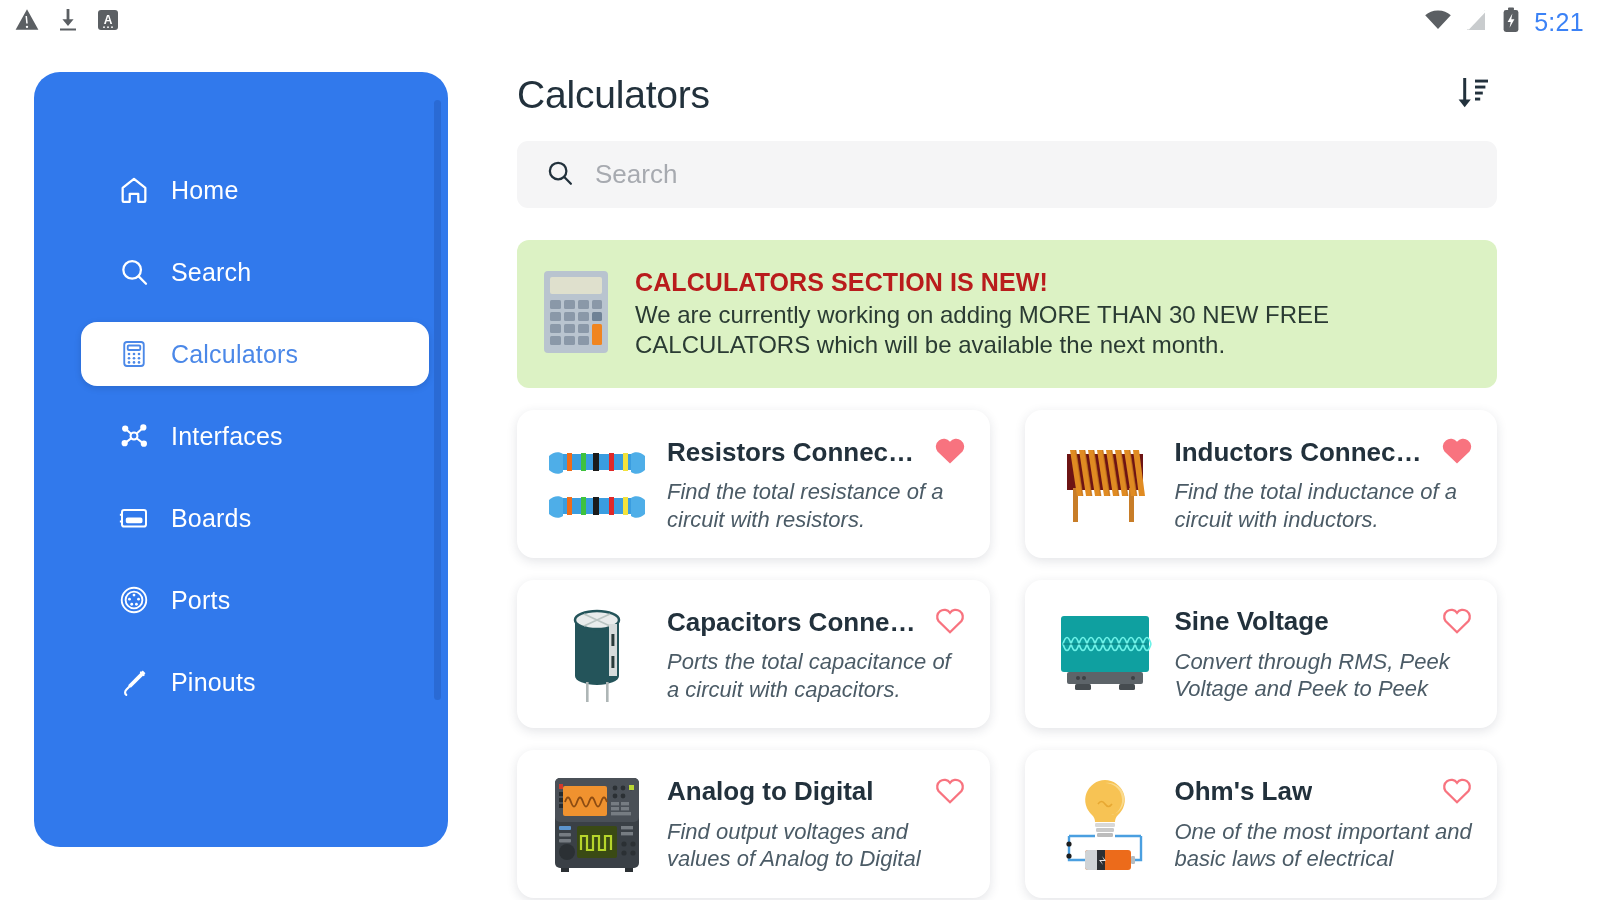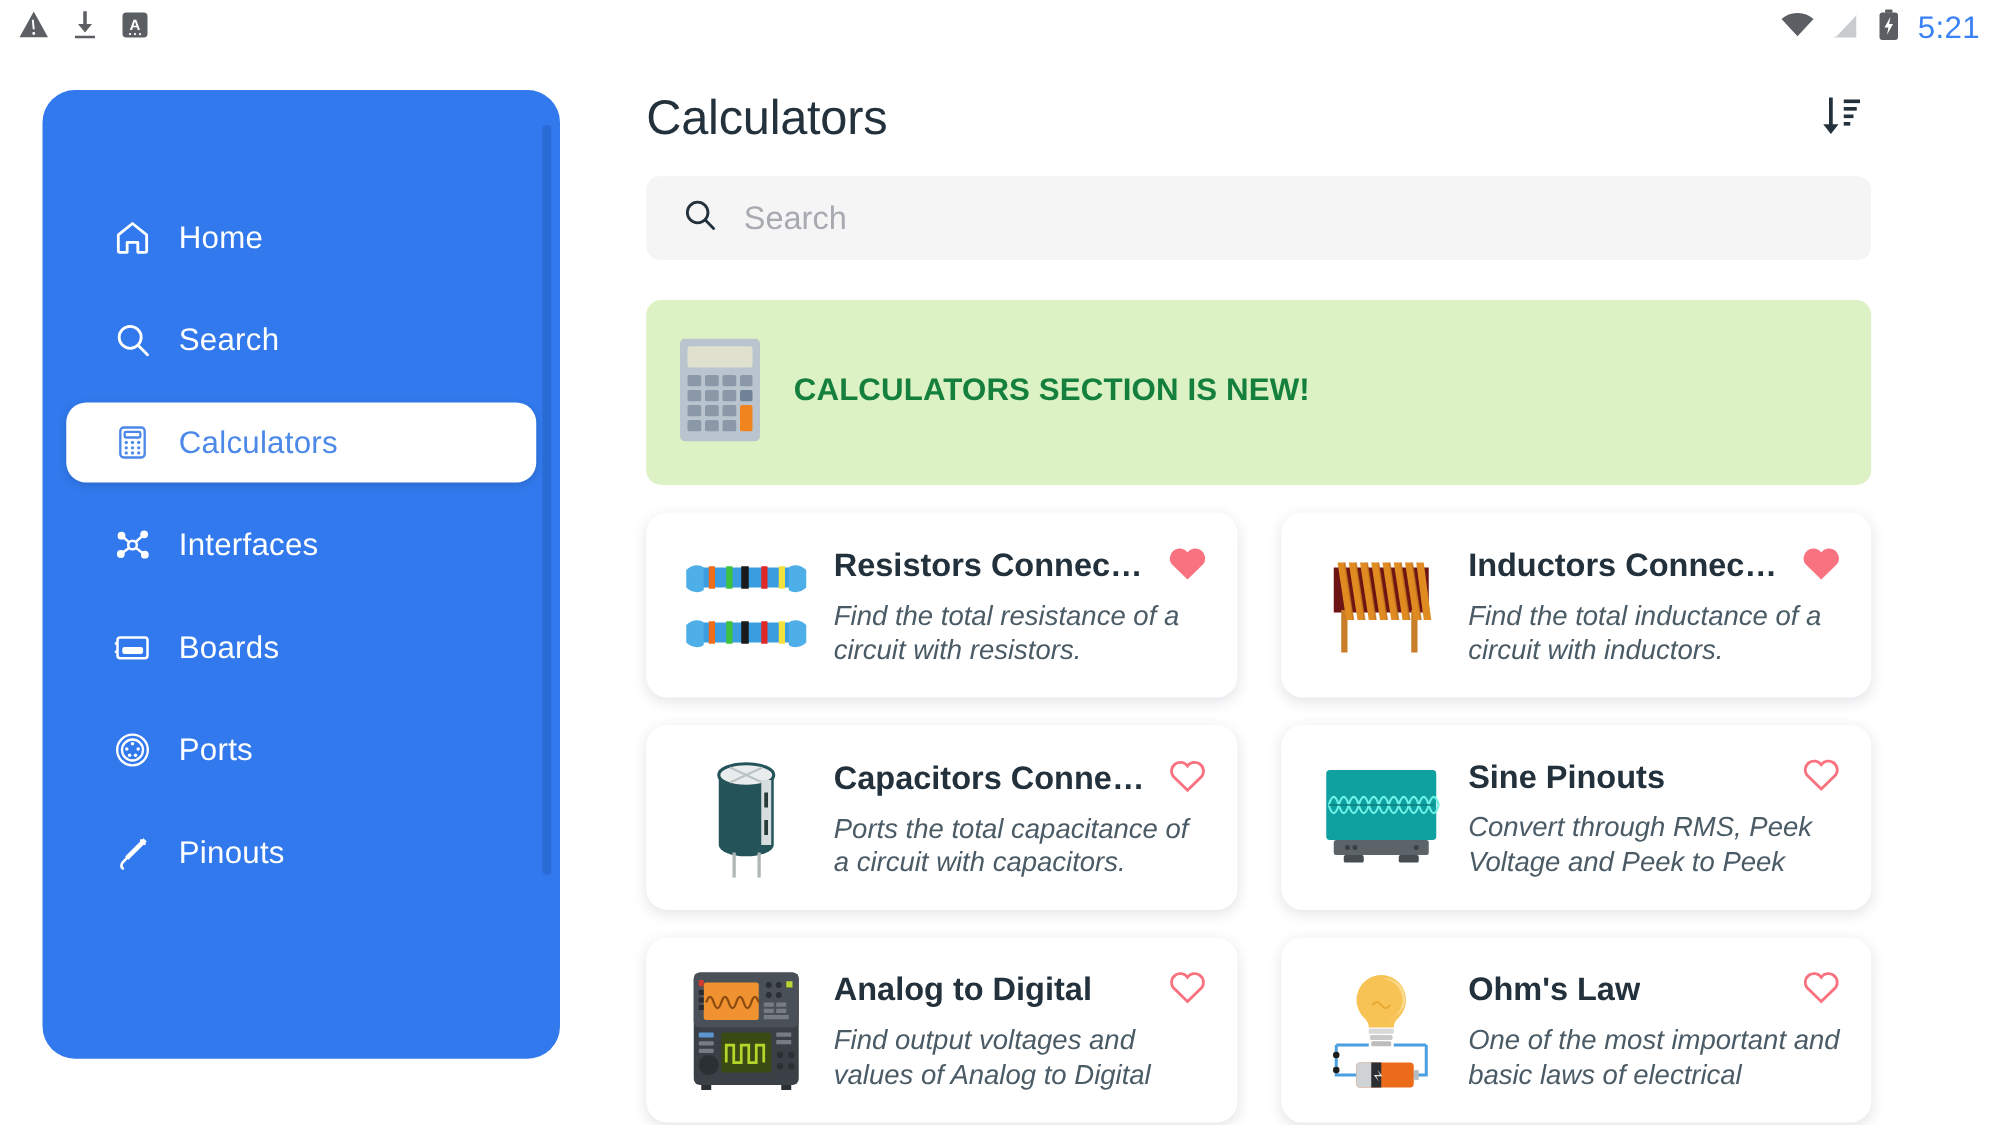--- a/index.html
+++ b/index.html
@@ -51,20 +51,21 @@
     position: relative;
   }
   #sidebar {
     width: 414px;
     height: 775px;
     background: #3179ec;
     border-radius: 26px;
     position: relative;
     padding-top: 86px;
     overflow: hidden;
+    padding-left: 28px;
   }
   .nav-item {
     height: 64px;
     display: flex;
     align-items: center;
     padding-left: 36px;
     margin: 0 19px 18px 19px;
     border-radius: 16px;
     cursor: pointer;
   }
@@ -154,21 +155,21 @@
     border-radius: 12px;
     min-height: 148px;
     display: flex;
     align-items: center;
     padding: 20px 30px 20px 26px;
   }
   #banner-icon { flex: none; margin-right: 26px; }
   #banner-title {
     font-size: 25px;
     font-weight: bold;
-    color: #15803d;
+    color: #b91c1c;
     letter-spacing: 0.1px;
     margin-bottom: 3px;
   }
   #banner-text {
     font-size: 24px;
     color: #2a3b33;
     line-height: 1.27;
     max-width: 1000px;
   }
 
@@ -417,20 +418,21 @@
             <rect x="7" y="66" width="11" height="9" rx="1.5"></rect>
               <rect x="21" y="66" width="11" height="9" rx="1.5"></rect>
             <rect x="35" y="66" width="11" height="9" rx="1.5"></rect>
           </g>
           <rect x="49" y="42" width="10" height="9" rx="1.5" fill="#6f8296"></rect>
           <rect x="49" y="54" width="10" height="21" rx="1.5" fill="#f08520"></rect>
         </svg>
       </span>
       <div>
         <div id="banner-title">CALCULATORS SECTION IS NEW!</div>
+        <div id="banner-text">We are currently working on adding MORE THAN 30 NEW FREE CALCULATORS which will be available the next month.</div>
       </div>
     </div>
 
     <div id="card-grid">
 
       <div class="calc-card">
         <span class="card-thumb">
           <svg width="100" height="92" viewBox="0 0 100 92">
             <g>
               <path d="M6 16h88v16H6z" fill="#3a9de0"></path>
@@ -544,21 +546,21 @@
             <rect x="14" y="60" width="76" height="12" rx="2" fill="#5d6469"></rect>
             <rect x="22" y="72" width="16" height="6" rx="1.5" fill="#464c50"></rect>
             <rect x="66" y="72" width="16" height="6" rx="1.5" fill="#464c50"></rect>
             <circle cx="25" cy="66" r="2" fill="#3b4044"></circle>
               <circle cx="31" cy="66" r="2" fill="#3b4044"></circle>
             <circle cx="80" cy="66" r="2" fill="#3b4044"></circle>
           </svg>
         </span>
         <div class="card-body">
           <div class="card-title-row">
-            <div class="card-title">Sine Pinouts</div>
+            <div class="card-title">Sine Voltage</div>
             <span class="card-heart">
               <svg width="32" height="30" viewBox="0 0 24 22" fill="none" stroke="#f8737f" stroke-width="1.7">
                   <path d="M12 20.2 3.4 11.8A5.2 5.2 0 0 1 12 5.6a5.2 5.2 0 0 1 8.6 6.2L12 20.2z"></path>
                 </svg>
             </span>
           </div>
           <div class="card-desc">Convert through RMS, Peek Voltage and Peek to Peek Voltage used in s…</div>
         </div>
       </div>
 

